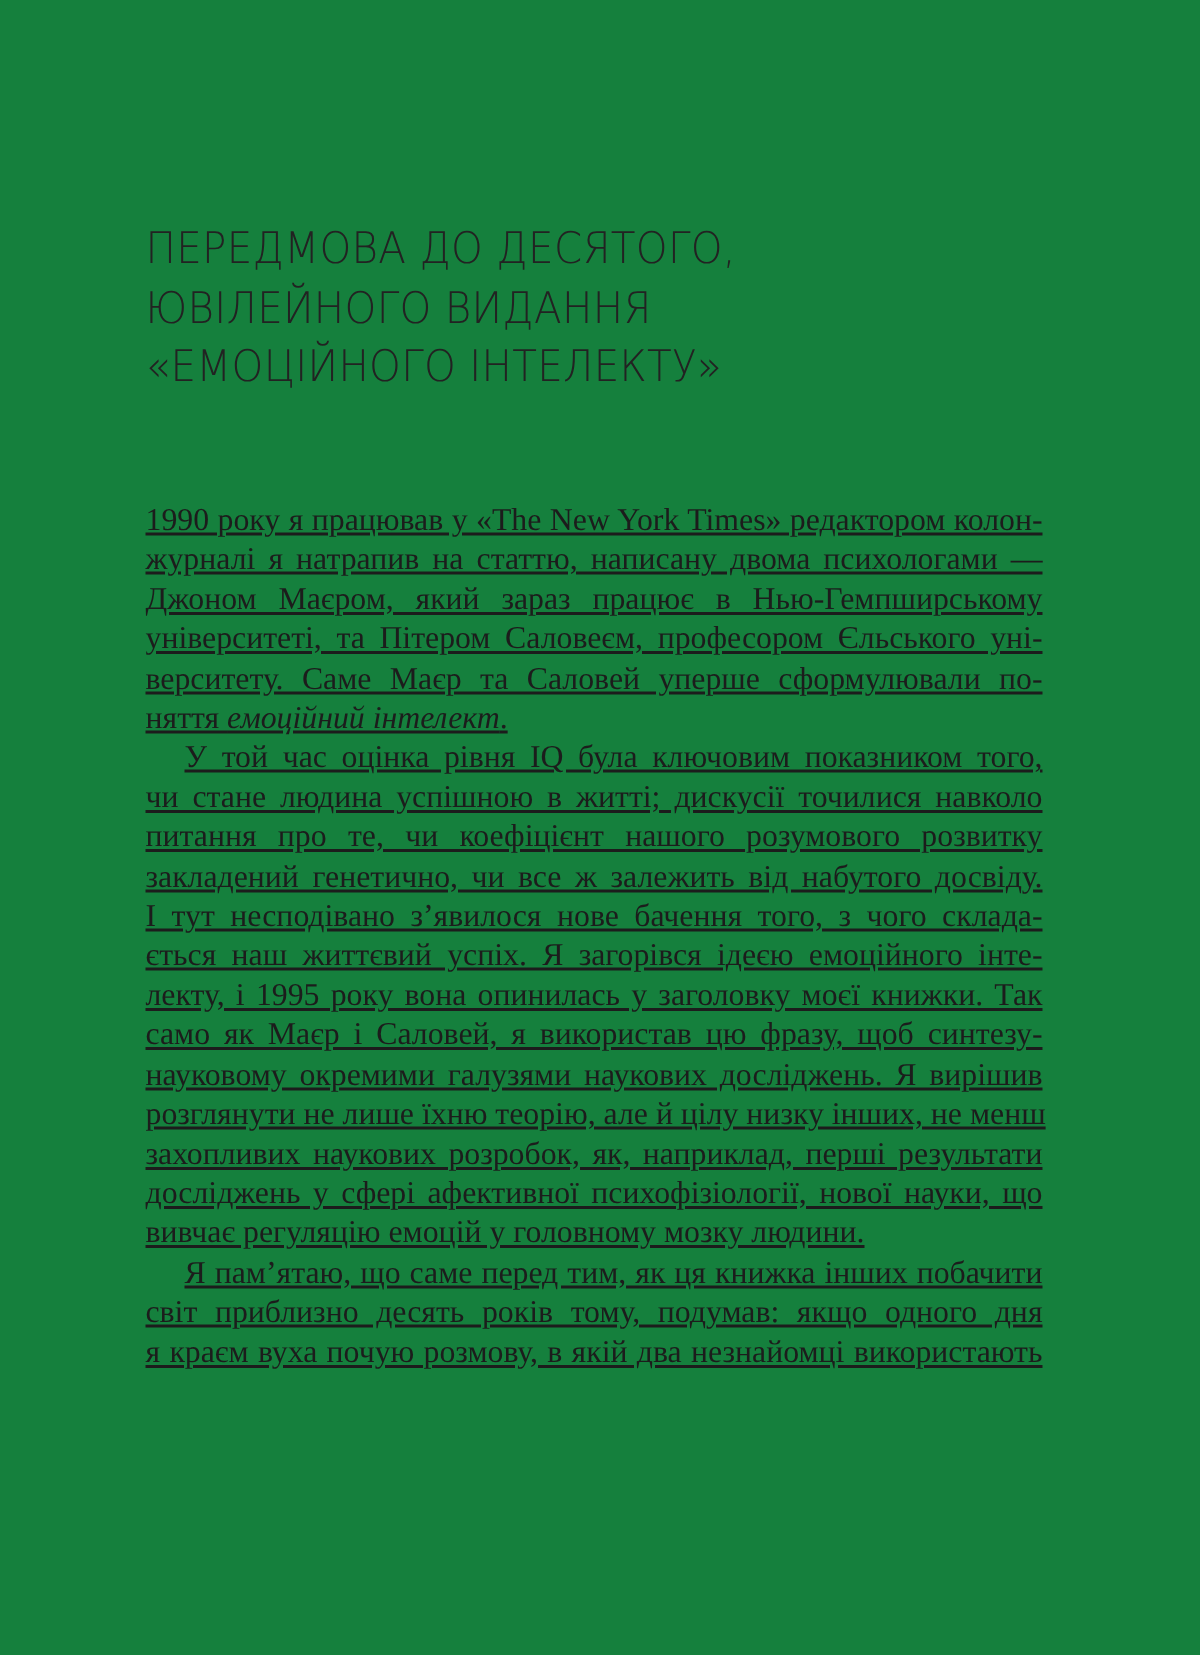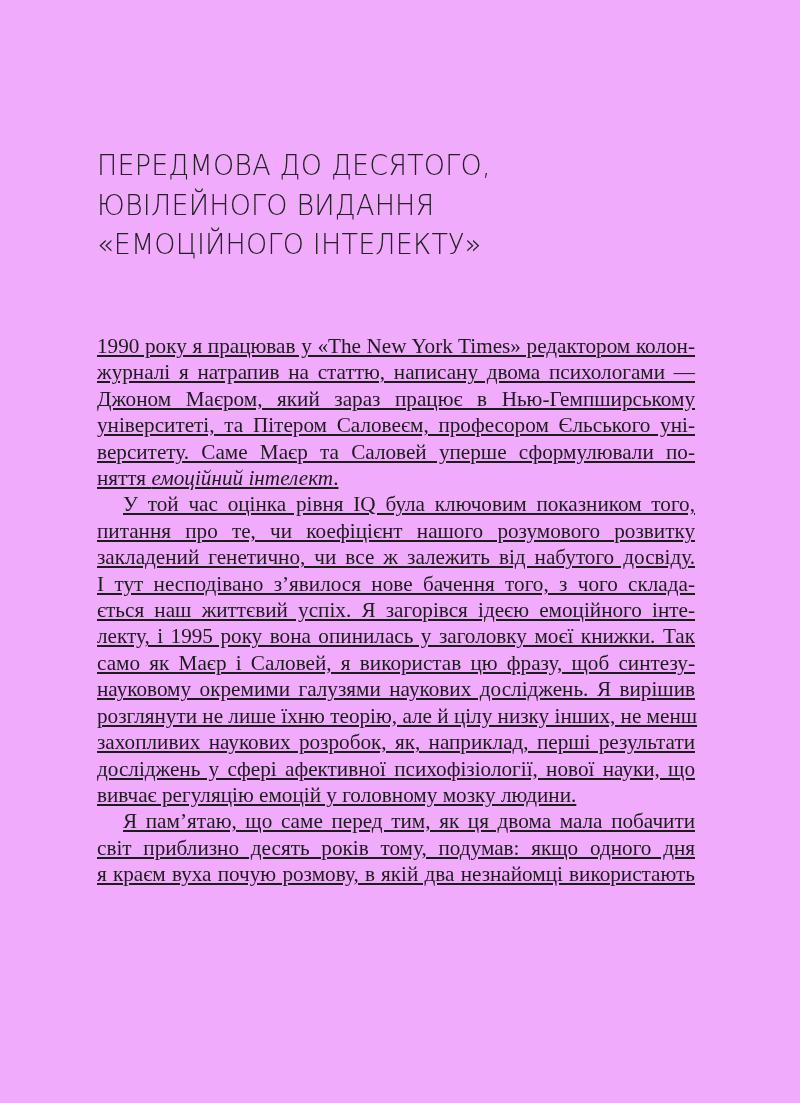--- a/index.html
+++ b/index.html
@@ -11,21 +11,21 @@
       width: 800px;
       height: 1103px;
       position: relative;
       overflow: hidden;
       color: #1a1a1a;
     }
     .page {
       position: absolute;
       left: 0; top: 0;
       width: 800px; height: 1103px;
-      background: #f0abfc;
+      background: #15803d;
     }
     .chapter-title {
       position: absolute;
       left: 97px;
       top: 146px;
       width: 600px;
       margin: 0;
       font-family: "DejaVu Sans", sans-serif;
       font-weight: normal;
       font-size: 29px;
@@ -93,33 +93,34 @@
       <span class="line first">1990 року я працював у «The New York Times» редактором колон-</span>
       <span class="line">журналі я натрапив на статтю, написану двома психологами —</span>
       <span class="line">Джоном Маєром, який зараз працює в Нью-Гемпширському</span>
       <span class="line">університеті, та Пітером Саловеєм, професором Єльського уні-</span>
       <span class="line">верситету. Саме Маєр та Саловей уперше сформулювали по-</span>
       <span class="line last"><span>няття </span><span class="em">емоційний інтелект</span><span>.</span></span>
     </p>
 
     <p class="indent">
       <span class="line first">У той час оцінка рівня IQ була ключовим показником того,</span>
+      <span class="line">чи стане людина успішною в житті; дискусії точилися навколо</span>
       <span class="line">питання про те, чи коефіцієнт нашого розумового розвитку</span>
       <span class="line">закладений генетично, чи все ж залежить від набутого досвіду.</span>
       <span class="line">І тут несподівано з’явилося нове бачення того, з чого склада-</span>
       <span class="line">ється наш життєвий успіх. Я загорівся ідеєю емоційного інте-</span>
       <span class="line">лекту, і 1995 року вона опинилась у заголовку моєї книжки. Так</span>
       <span class="line">само як Маєр і Саловей, я використав цю фразу, щоб синтезу-</span>
       <span class="line">науковому окремими галузями наукових досліджень. Я вирішив</span>
       <span class="line">розглянути не лише їхню теорію, але й цілу низку інших, не менш</span>
       <span class="line">захопливих наукових розробок, як, наприклад, перші результати</span>
       <span class="line">досліджень у сфері афективної психофізіології, нової науки, що</span>
       <span class="line last">вивчає регуляцію емоцій у головному мозку людини.</span>
     </p>
 
     <p class="indent">
-      <span class="line first">Я пам’ятаю, що саме перед тим, як ця двома мала побачити</span>
+      <span class="line first">Я пам’ятаю, що саме перед тим, як ця книжка інших побачити</span>
       <span class="line">світ приблизно десять років тому, подумав: якщо одного дня</span>
       <span class="line">я краєм вуха почую розмову, в якій два незнайомці використають</span>
     </p>
 
   </div>
 </div>
 
 </body></html>

